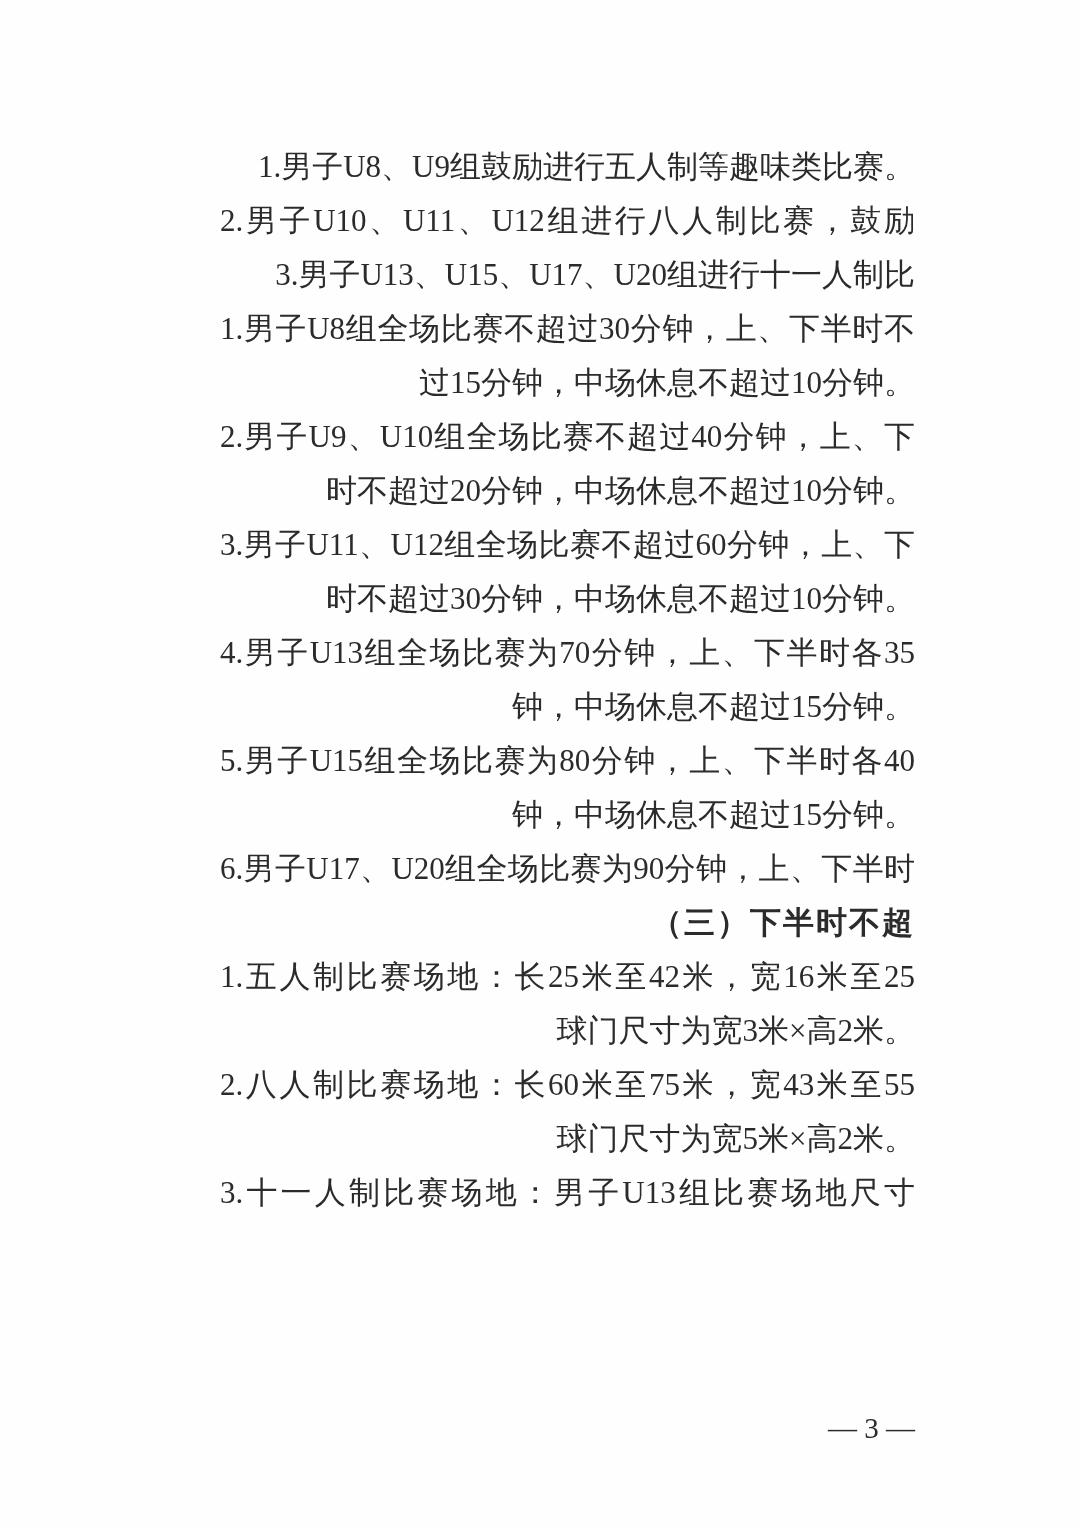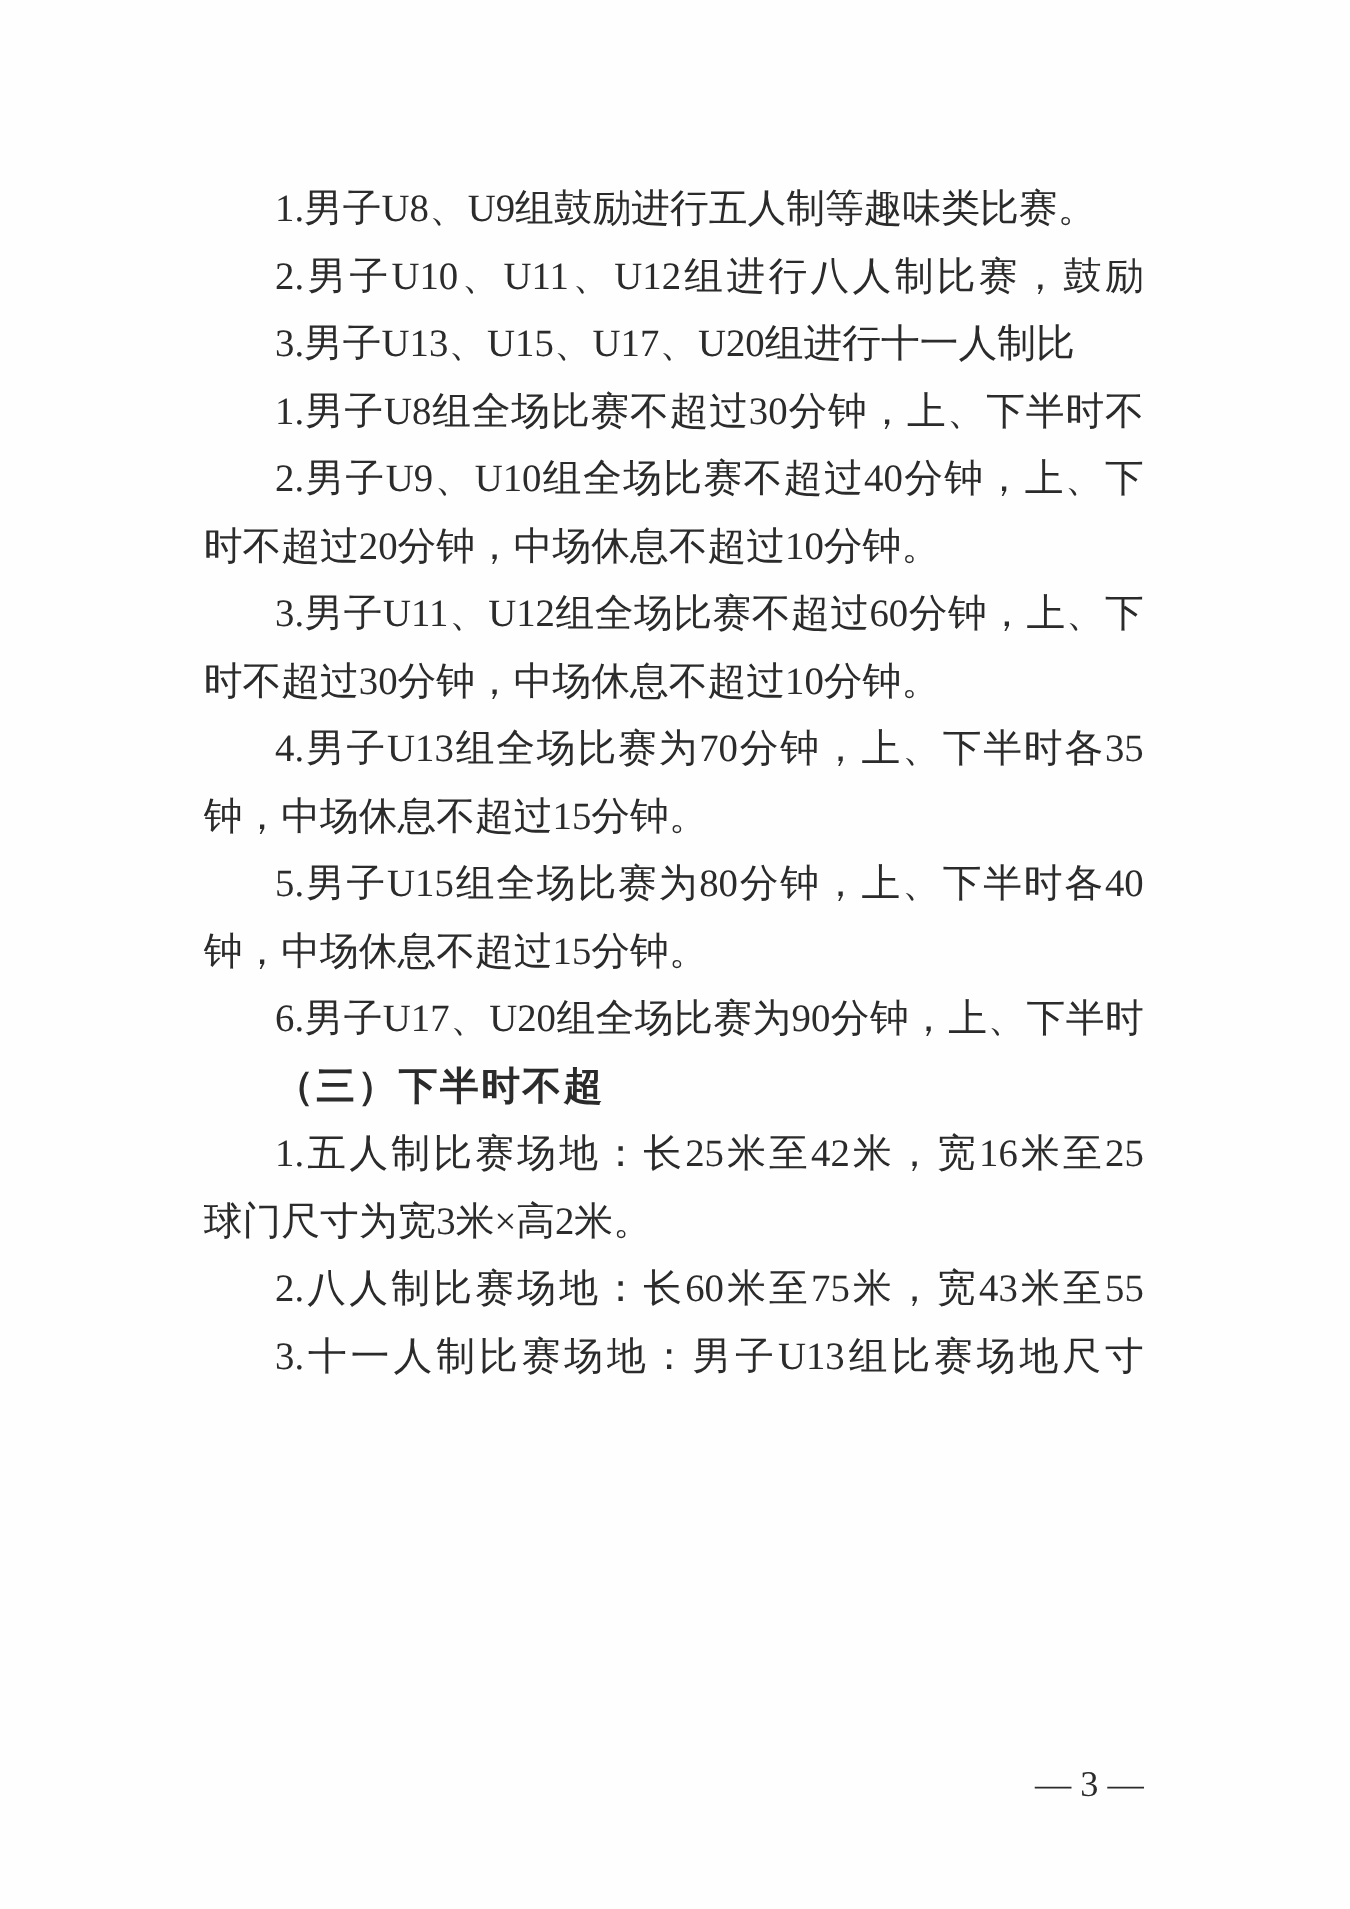--- a/index.html
+++ b/index.html
@@ -19,21 +19,21 @@
   .text-block {
     position: absolute;
     left: 163px;
     top: 140px;
     width: 752px;
   }
   .line {
     font-size: 31px;
     height: 54px;
     line-height: 54px;
-    text-align: left;
+    text-align: right;
     white-space: normal;
     overflow: hidden;
   }
   .line.indent {
     padding-left: 57px;
   }
   .line.fill {
     text-align: justify;
     text-align-last: justify;
     text-justify: inter-character;
@@ -55,29 +55,31 @@
 </style>
 </head>
 <body>
 
 <div class="page">
   <div class="text-block">
       <div class="line indent">1.男子U8、U9组鼓励进行五人制等趣味类比赛。</div>
       <div class="line indent fill">2.男子U10、U11、U12组进行八人制比赛，鼓励U12组</div>
       <div class="line indent">3.男子U13、U15、U17、U20组进行十一人制比赛。</div>
       <div class="line indent fill">1.男子U8组全场比赛不超过30分钟，上、下半时不超</div>
+      <div class="line">过15分钟，中场休息不超过10分钟。</div>
       <div class="line indent fill">2.男子U9、U10组全场比赛不超过40分钟，上、下半</div>
       <div class="line">时不超过20分钟，中场休息不超过10分钟。</div>
       <div class="line indent fill">3.男子U11、U12组全场比赛不超过60分钟，上、下半</div>
       <div class="line">时不超过30分钟，中场休息不超过10分钟。</div>
       <div class="line indent fill">4.男子U13组全场比赛为70分钟，上、下半时各35分</div>
       <div class="line">钟，中场休息不超过15分钟。</div>
       <div class="line indent fill">5.男子U15组全场比赛为80分钟，上、下半时各40分</div>
       <div class="line">钟，中场休息不超过15分钟。</div>
       <div class="line indent fill">6.男子U17、U20组全场比赛为90分钟，上、下半时各</div>
       <div class="line indent heading">（三）下半时不超</div>
       <div class="line indent fill">1.五人制比赛场地：长25米至42米，宽16米至25米，</div>
       <div class="line">球门尺寸为宽3米×高2米。</div>
       <div class="line indent fill">2.八人制比赛场地：长60米至75米，宽43米至55米，</div>
+      <div class="line">球门尺寸为宽5米×高2米。</div>
       <div class="line indent fill">3.十一人制比赛场地：男子U13组比赛场地尺寸为：长</div>
     </div>
   <div class="page-number">— 3 —</div>
 </div>
 
 </body></html>

